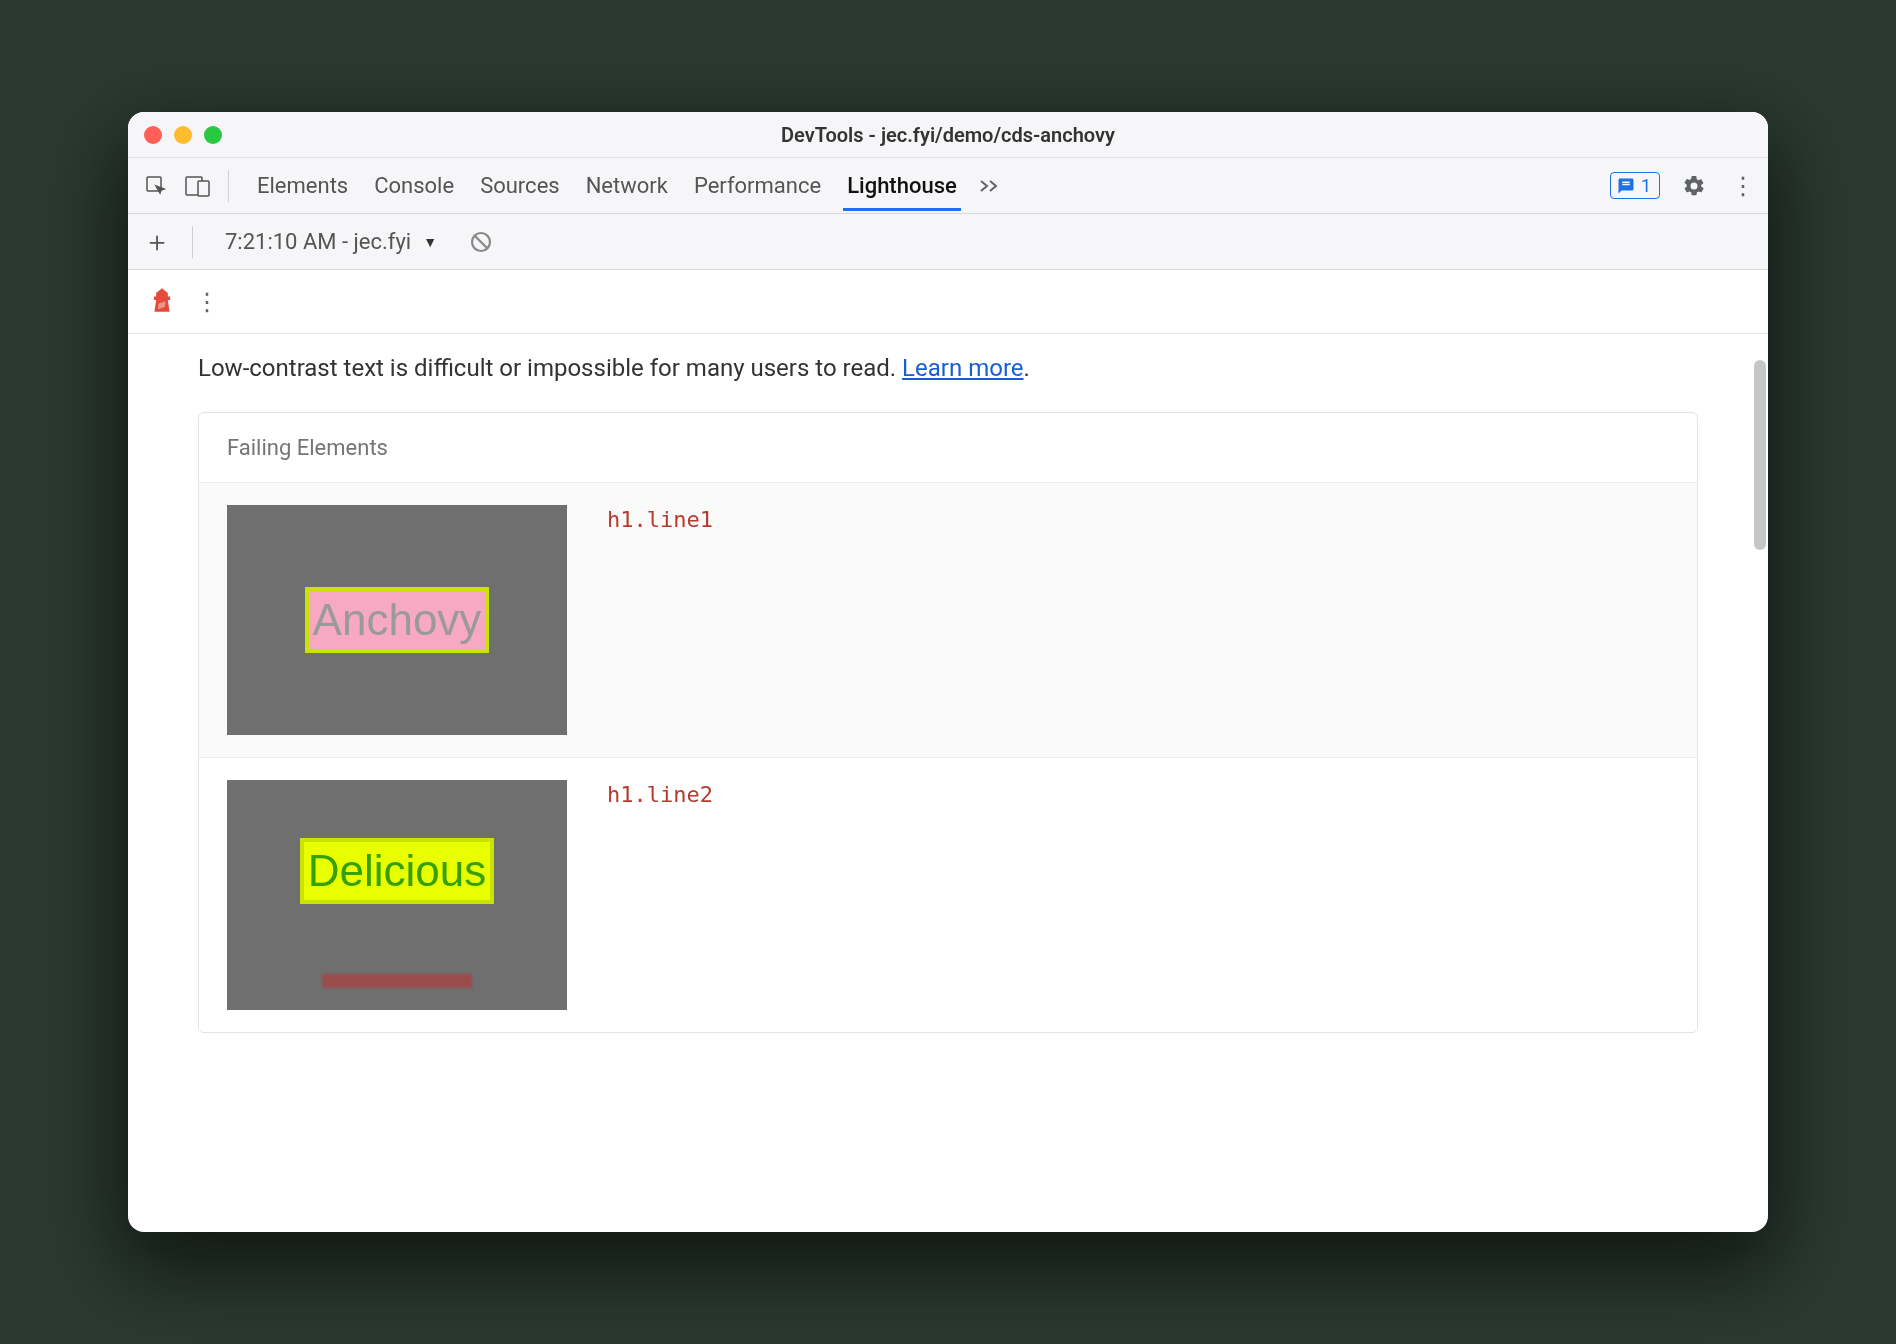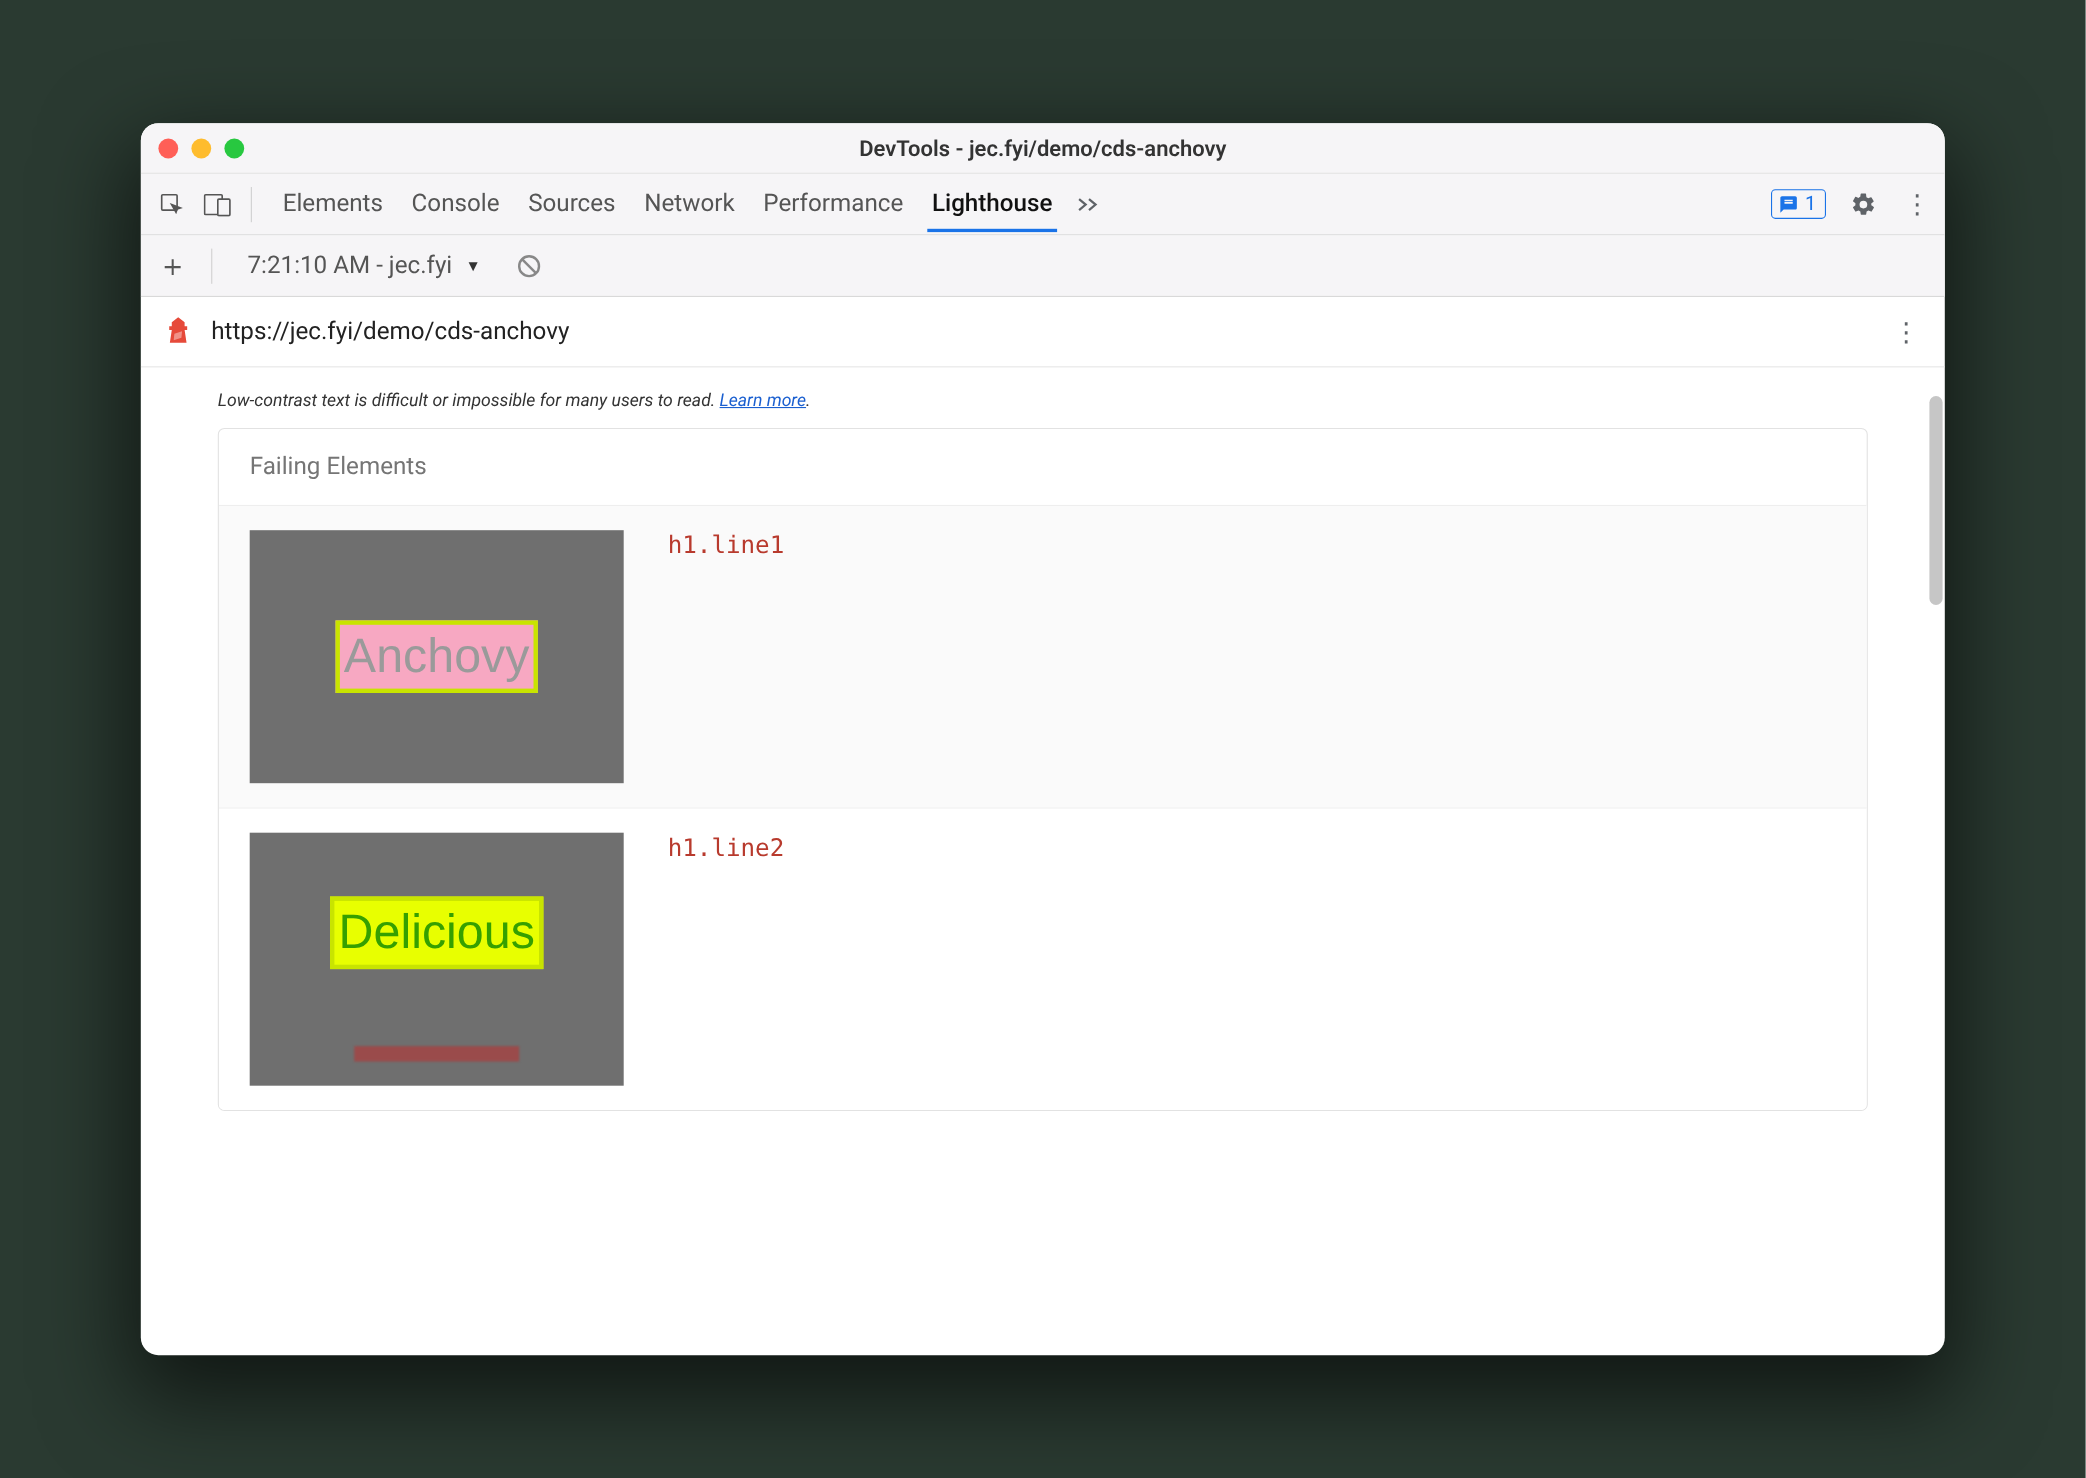--- a/index.html
+++ b/index.html
@@ -105,21 +105,21 @@
     border-bottom: 1px solid #e6e6e6;
   }
   .lh-logo svg { width: 28px; height: 28px; }
   .url-text { font-size: 22px; color: #222; flex: 1; }
   .content {
     flex: 1;
     overflow: auto;
     padding: 20px 70px 30px 70px;
     position: relative;
   }
-  .desc-line { font-size: 16px; color: #333; margin-bottom: 16px; font-style: italic; }
+  .desc-line { font-size: 24px; color: #333; margin-bottom: 30px; }
   .desc-line a { color: #1a5fd0; text-decoration: underline; }
   .panel {
     border: 1px solid #e2e2e2;
     border-radius: 6px;
     overflow: hidden;
   }
   .panel-header {
     padding: 22px 28px;
     font-size: 22px;
     color: #757575;
@@ -249,21 +249,20 @@
     </div>
   </div>
 
   <div class="urlbar">
     <div class="lh-logo">
       <svg viewBox="0 0 48 48">
           <path fill="#e64a3a" d="M24 4l10 8v6h4v6h-4l3 20H11l3-20h-4v-6h4v-6z"></path>
           <path fill="#fff6" d="M18 30l12-4-1 10-12 4z"></path>
         </svg>
     </div>
-    <div class="url-text">https://jec.fyi/demo/cds-anchovy</div>
     <div class="kebab">⋮</div>
   </div>
 
   <div class="content">
     <p class="desc-line">
       <span>Low-contrast text is difficult or impossible for many users to read. </span><a href="#">Learn more</a><span>.</span>
     </p>
 
     <div class="panel">
       <div class="panel-header">Failing Elements</div>

